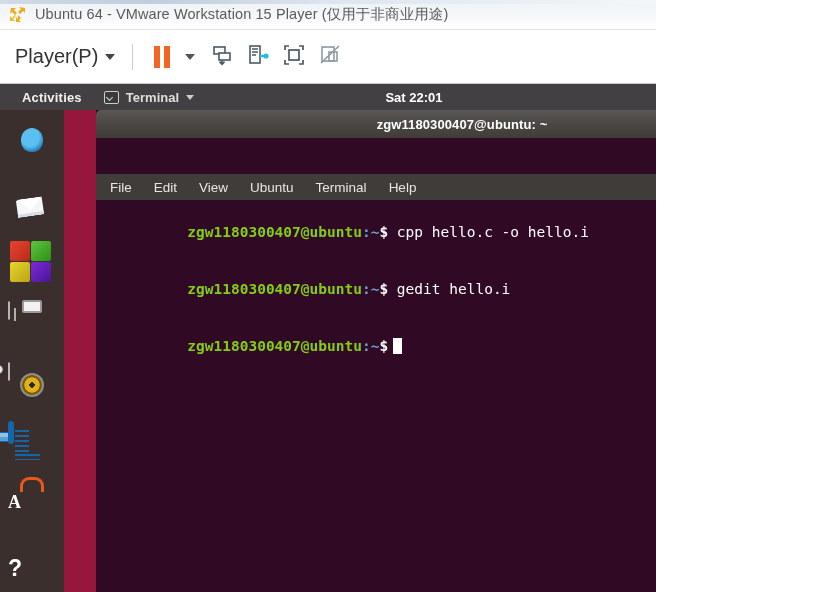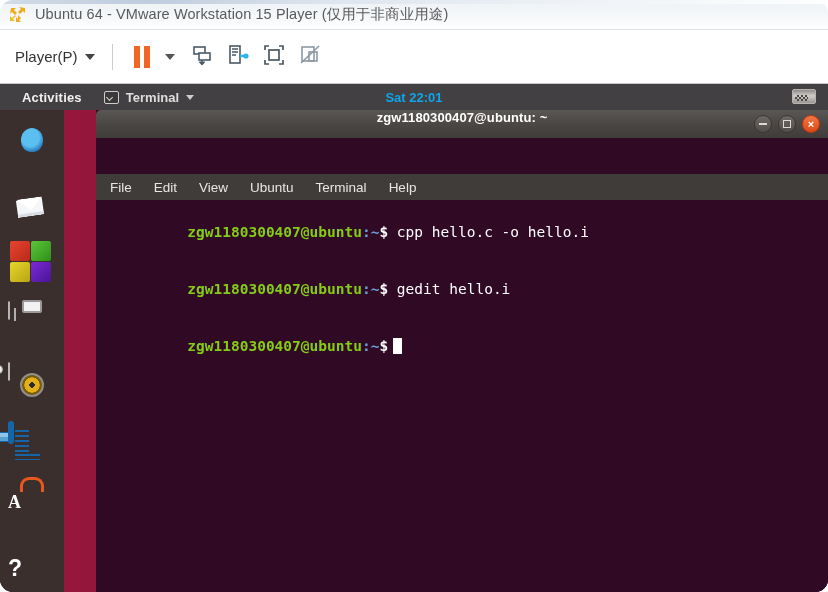--- a/index.html
+++ b/index.html
@@ -2,21 +2,21 @@
 <html><head>
 <meta charset="utf-8">
 <style>
   * { box-sizing: border-box; margin: 0; padding: 0; }
   html, body {
     width: 828px; height: 592px;
     overflow: hidden;
     font-family: "Liberation Sans", sans-serif;
     background: #ffffff;
   }
-  #app { position: relative; width: 828px; height: 592px; overflow: hidden; border-radius: 13px; }
+  #app { position: relative; width: 656px; height: 592px; overflow: hidden; }
 
   
   .vm-titlebar {
     position: absolute; left: 0; top: 0; width: 828px; height: 30px;
     background: linear-gradient(to bottom, #eef2f6 0%, #f6f8fa 60%, #ffffff 100%);
     display: flex; align-items: center; padding-left: 8px;
     border-bottom: 1px solid #dfe3e8;
   }
   .vm-title-decor {
     position: absolute; left: 0; top: 0; width: 828px; height: 4px;
@@ -27,21 +27,21 @@
   .vm-title-text {
     font-size: 14.5px; color: #5a5a5a; letter-spacing: .1px; white-space: nowrap;
   }
 
   .vm-toolbar {
     position: absolute; left: 0; top: 30px; width: 828px; height: 54px;
     background: #ffffff; display: flex; align-items: center; padding-left: 10px;
     border-bottom: 1px solid #c8c8c8;
   }
   .player-menu { display: flex; align-items: center; cursor: default; padding: 3px 5px; }
-  .player-menu-label { font-size: 15px; color: #333; }
+  .player-menu-label { font-size: 20px; color: #333; }
   .caret {
     width: 0; height: 0; margin-left: 7px;
     border-left: 5px solid transparent; border-right: 5px solid transparent;
     border-top: 6px solid #444;
   }
   .tb-sep { width: 1px; height: 26px; background: #ccc; margin: 0 12px; }
   .tb-btn {
     width: 34px; height: 34px; display: flex; align-items: center; justify-content: center;
     margin-right: 2px;
   }
@@ -78,21 +78,21 @@
     transform: rotate(-45deg);
   }
   .u-appmenu-label { color: #dfdedc; }
   .caret-top {
     width: 0; height: 0; margin-left: 7px;
     border-left: 4.5px solid transparent; border-right: 4.5px solid transparent;
     border-top: 5px solid #cfcdcb;
   }
   .u-clock {
     position: absolute; left: 0; right: 0; text-align: center;
-    font-size: 13px; font-weight: bold; color: #0ea5e9;
+    font-size: 13px; font-weight: bold; color: #ffffff;
   }
   .u-kbd {
     position: absolute; right: 12px; top: 5px; width: 24px; height: 15px;
     border: 1.5px solid #b6b3b0; border-radius: 2px;
     background: linear-gradient(to bottom, #8e8b88 0%, #cfccc9 45%, #9a9794 100%);
   }
   .u-kbd::after {
     content: ""; position: absolute; left: 2px; top: 5px; width: 13px; height: 6px;
     background-image:
       linear-gradient(45deg, #4a4745 25%, transparent 25%, transparent 75%, #4a4745 75%),
@@ -240,21 +240,21 @@
   }
 
   
   .term {
     position: absolute; left: 96px; top: 26px; right: 0; bottom: 0;
     background: #300a24; display: flex; flex-direction: column;
   }
   .term-titlebar {
     height: 28px; flex: 0 0 28px;
     background: linear-gradient(to bottom, #5b5754 0%, #4b4744 50%, #403c3a 100%);
-    position: relative; display: flex; justify-content: center;
+    position: relative; display: flex; align-items: center; justify-content: center;
     border-top-left-radius: 5px;
   }
   .term-title {
     font-size: 13px; font-weight: bold; color: #ffffff; letter-spacing: .1px;
   }
   .term-btns { position: absolute; right: 8px; top: 5px; display: flex; gap: 6px; }
   .tbtn {
     width: 18px; height: 18px; border-radius: 50%;
     background: linear-gradient(to bottom, #6d6864, #524e4b);
     border: 1px solid #3a3735;

